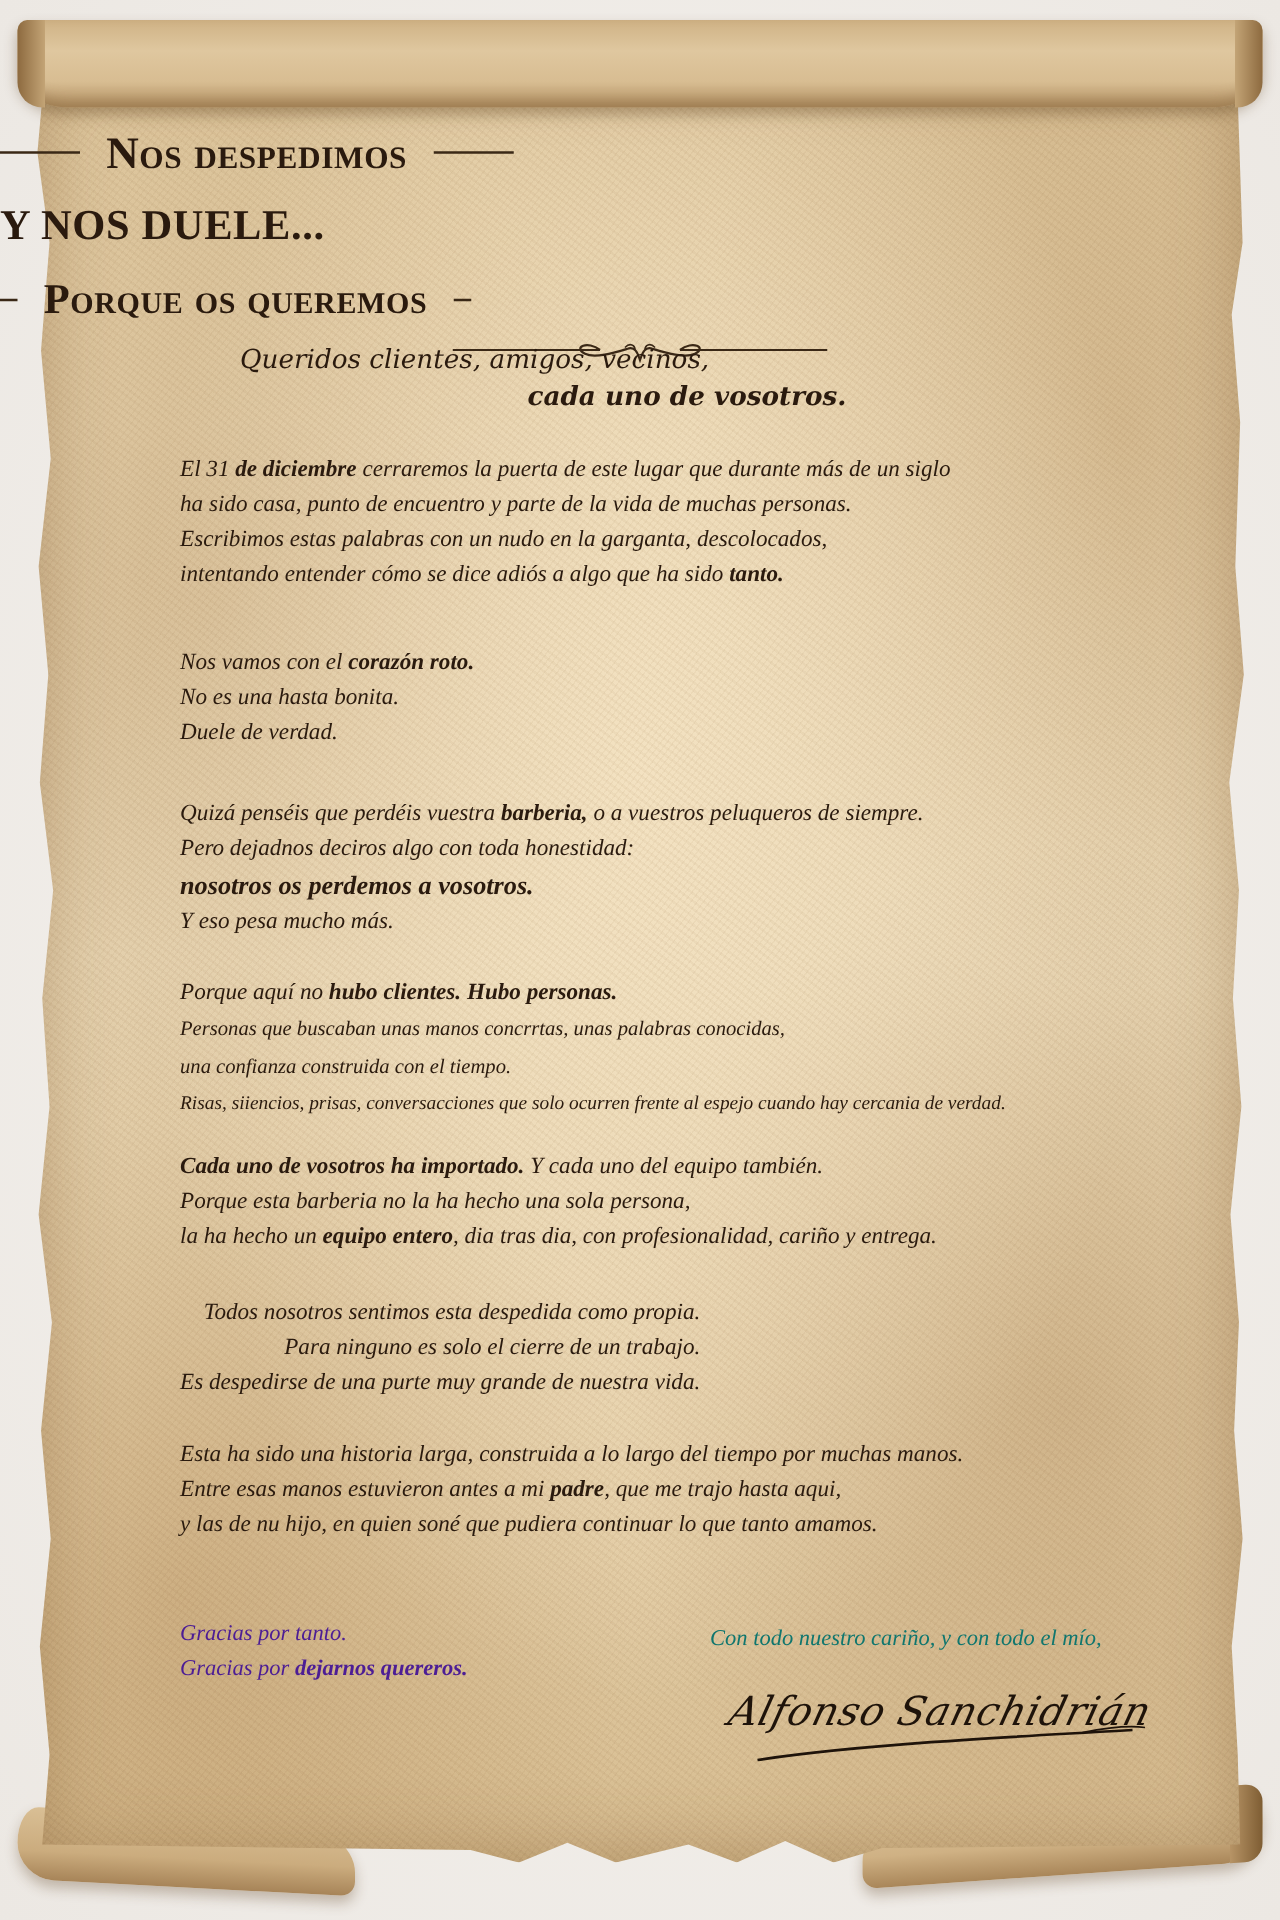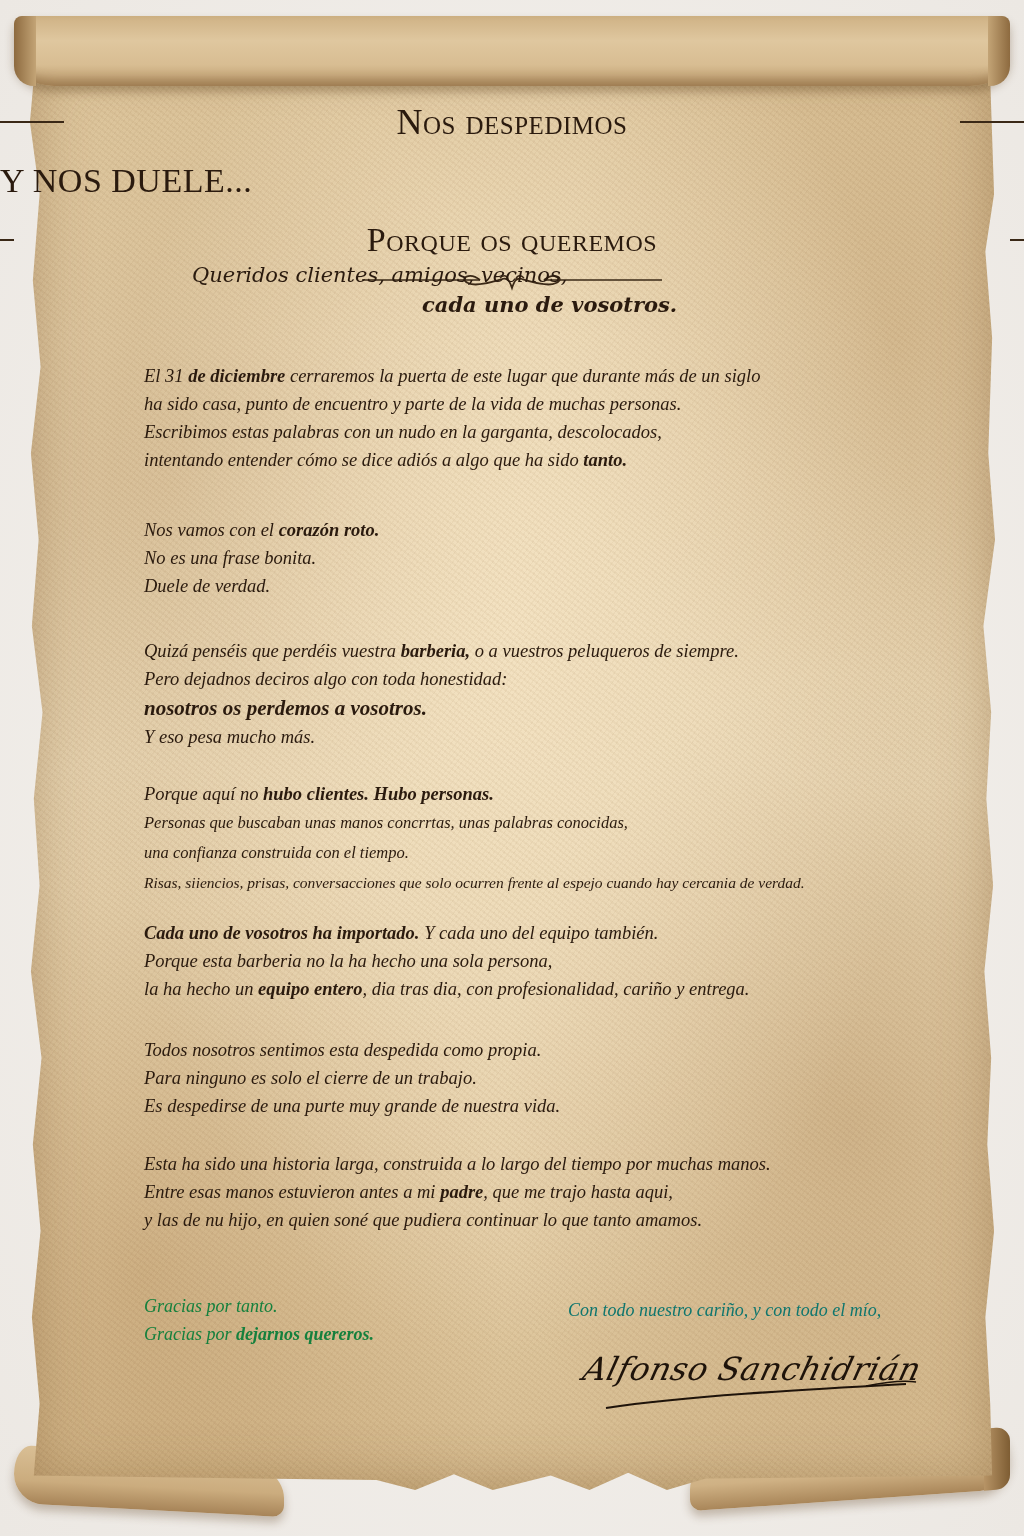--- a/index.html
+++ b/index.html
@@ -78,55 +78,55 @@
     content: ""; position: absolute; right: 0; top: 0; width: 26px; height: 100%;
     background: linear-gradient(270deg, #7e5d33, #b79466);
     border-radius: 0 14px 14px 0;
   }
 
   
   .content { position: absolute; left: 0; top: 0; width: 1024px; height: 1536px; }
   .title-block { position: absolute; left: 0; top: 100px; width: 1024px; text-align: center; }
   .title-line {
     font-family: "Liberation Serif", "DejaVu Serif", serif;
-    font-weight: 400; color: #2a1a0e; letter-spacing: 0.5px;
-    display: flex; align-items: center; justify-content: space-between; gap: 21px;
+    font-weight: 700; color: #2a1a0e; letter-spacing: 0.5px;
+    display: flex; align-items: center; justify-content: flex-start; gap: 21px;
     line-height: 1;
   }
   .title-line.l1 { font-size: 36px; height: 44px; font-variant: small-caps; }
   .title-line.l2 { font-size: 34px; height: 42px; margin-top: 16px; }
   .title-line.l3 { font-size: 34px; height: 44px; margin-top: 16px; font-variant: small-caps; }
   .dash { display: inline-block; height: 2px; background: #3a2816; }
   .dash.long { width: 64px; }
   .dash.short { width: 14px; }
   .flourish { display: block; margin: 6px auto 0; }
 
   .salutation {
-    position: absolute; left: 192px; top: 260px;
+    position: absolute; left: 192px; top: 272px;
     font-family: "DejaVu Serif", serif; font-style: italic;
     font-size: 21px; line-height: 30px; color: #2a1a0e;
   }
   .salutation .indent { display: block; padding-left: 230px; font-weight: bold; }
 
   .body-text {
     position: absolute; left: 144px; top: 362px; width: 780px;
     font-family: "Liberation Serif", "DejaVu Serif", serif; font-style: italic;
     font-size: 18.5px; color: #2a1a0e;
   }
   .para { margin: 0; }
   .para .line { display: block; line-height: 28px; white-space: nowrap; }
   .para .line.small { font-size: 16.5px; line-height: 30px; }
   .para .line.tiny { font-size: 15.5px; }
   .para .line.big { font-size: 21px; line-height: 30px; }
   b { font-weight: 700; font-style: italic; text-align: center; }
 
   .closing-left {
     position: absolute; left: 144px; top: 1292px;
     font-family: "Liberation Serif", serif; font-style: italic;
-    font-size: 18px; line-height: 28px; color: #15803d;
+    font-size: 18px; line-height: 28px; color: #4c1d95;
   }
   .closing-right {
     position: absolute; left: 568px; top: 1300px;
     font-family: "Liberation Serif", serif; font-style: italic;
     font-size: 18px; color: #0f766e; white-space: nowrap;
   }
   .signature {
     position: absolute; left: 566px; top: 1346px; width: 360px; height: 70px;
   }
   .signature-text {
@@ -177,41 +177,41 @@
 
   <div class="body-text" id="body-text">
       <div class="para" style="position: absolute; left: 0px; top: 0px;">
         <span class="line"><span>El 31 </span><b>de diciembre</b><span> cerraremos la puerta de este lugar que durante más de un siglo</span></span>
         <span class="line"><span>ha sido casa, punto de encuentro y parte de la vida de muchas personas.</span></span>
         <span class="line"><span>Escribimos estas palabras con un nudo en la garganta, descolocados,</span></span>
         <span class="line"><span>intentando entender cómo se dice adiós a algo que ha sido </span><b>tanto.</b></span>
       </div>
       <div class="para" style="position: absolute; left: 0px; top: 154px;">
         <span class="line"><span>Nos vamos con el </span><b>corazón roto.</b></span>
-        <span class="line"><span>No es una frase bonita.</span></span>
+        <span class="line"><span>No es una hasta bonita.</span></span>
         <span class="line"><span>Duele de verdad.</span></span>
       </div>
       <div class="para" style="position: absolute; left: 0px; top: 275px;">
         <span class="line"><span>Quizá penséis que perdéis vuestra </span><b>barberia,</b><span> o a vuestros peluqueros de siempre.</span></span>
         <span class="line"><span>Pero dejadnos deciros algo con toda honestidad:</span></span>
         <span class="line big"><b>nosotros os perdemos a vosotros.</b></span>
         <span class="line"><span>Y eso pesa mucho más.</span></span>
       </div>
       <div class="para" style="position: absolute; left: 0px; top: 418px;">
         <span class="line"><span>Porque aquí no </span><b>hubo clientes. Hubo personas.</b></span>
         <span class="line small"><span>Personas que buscaban unas manos concrrtas, unas palabras conocidas,</span></span>
         <span class="line small"><span>una confianza construida con el tiempo.</span></span>
         <span class="line small tiny"><span>Risas, siiencios, prisas, conversacciones que solo ocurren frente al espejo cuando hay cercania de verdad.</span></span>
       </div>
       <div class="para" style="position: absolute; left: 0px; top: 557px;">
         <span class="line"><b>Cada uno de vosotros ha importado.</b><span> Y cada uno del equipo también.</span></span>
         <span class="line"><span>Porque esta barberia no la ha hecho una sola persona,</span></span>
         <span class="line"><span>la ha hecho un </span><b>equipo entero</b><span>, dia tras dia, con profesionalidad, cariño y entrega.</span></span>
       </div>
-      <div class="para" style="position: absolute; left: 0px; top: 674px;">
+      <div class="para" style="position: absolute; left: 0px; top: 674px; text-align: right;">
         <span class="line"><span>Todos nosotros sentimos esta despedida como propia.</span></span>
         <span class="line"><span>Para ninguno es solo el cierre de un trabajo.</span></span>
         <span class="line"><span>Es despedirse de una purte muy grande de nuestra vida.</span></span>
       </div>
       <div class="para" style="position: absolute; left: 0px; top: 788px;">
         <span class="line"><span>Esta ha sido una historia larga, construida a lo largo del tiempo por muchas manos.</span></span>
         <span class="line"><span>Entre esas manos estuvieron antes a mi </span><b>padre</b><span>, que me trajo hasta aqui,</span></span>
         <span class="line"><span>y las de nu hijo, en quien soné que pudiera continuar lo que tanto amamos.</span></span>
       </div>
     </div>

